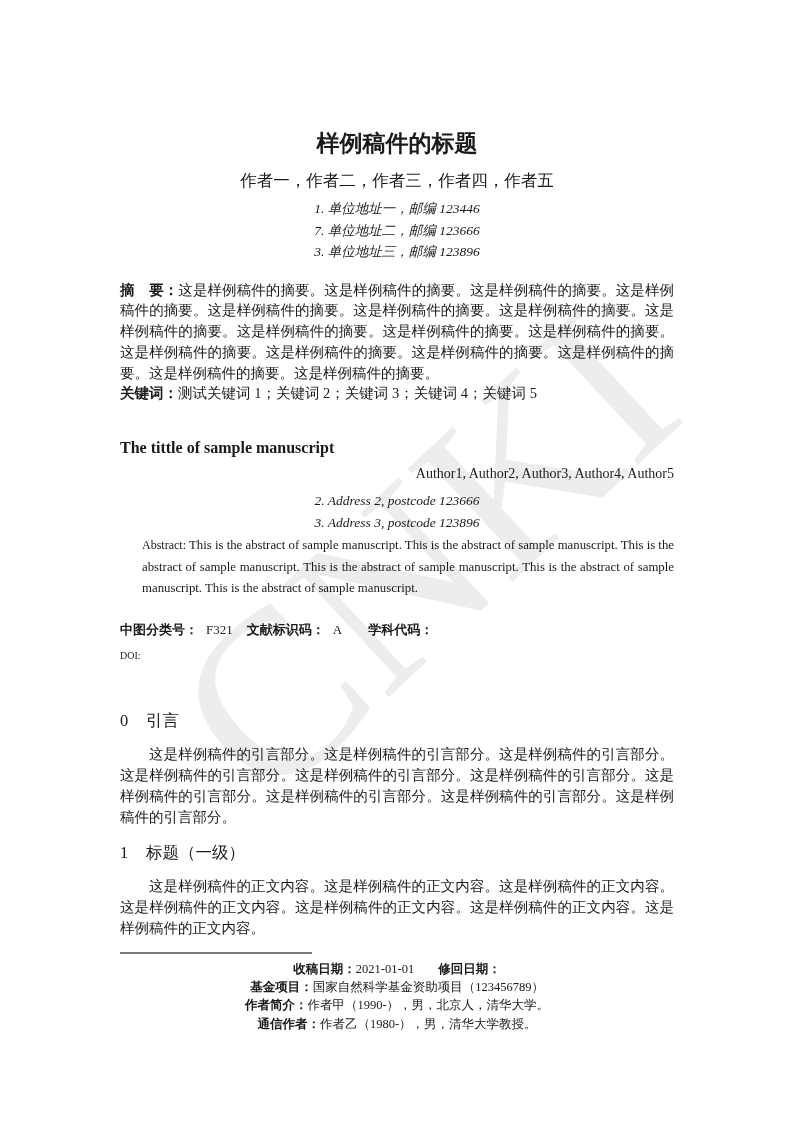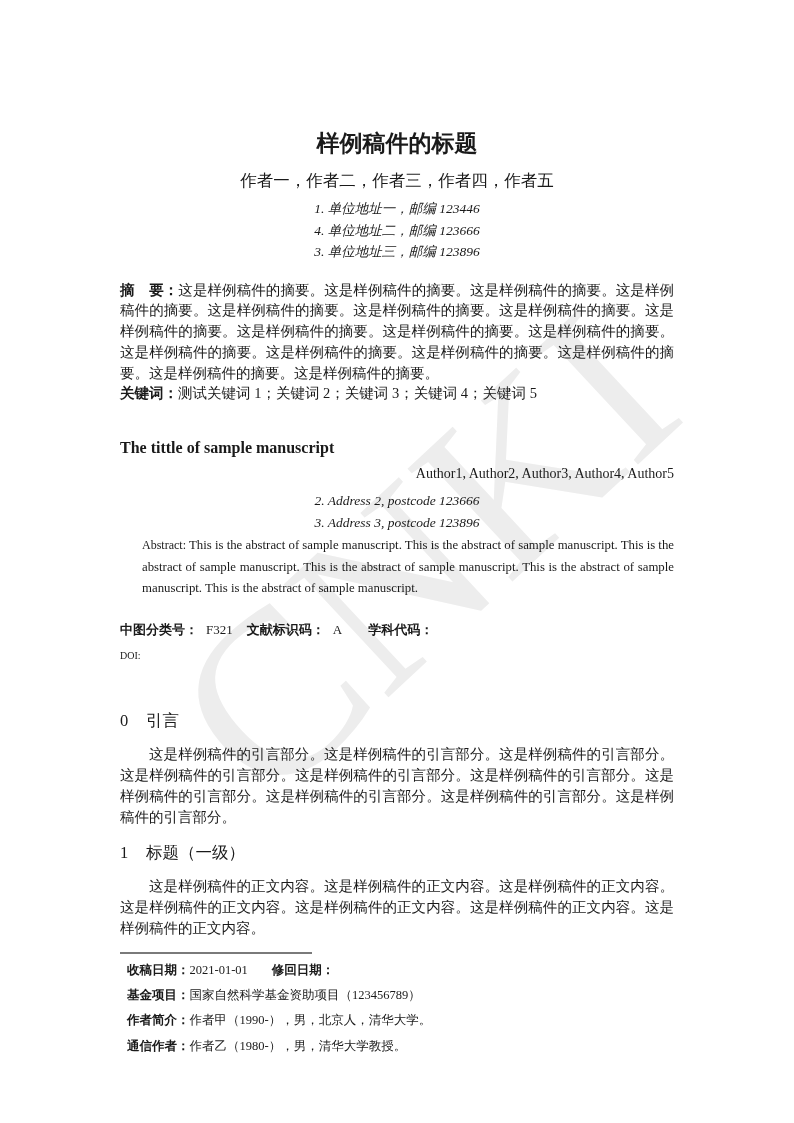--- a/index.html
+++ b/index.html
@@ -65,37 +65,37 @@
   .body-par{
     margin:12px 0 0 0;font-size:14.5px;line-height:20.8px;
     text-align:justify;text-indent:2em;
   }
   .footnote{
     position:absolute;left:120px;top:952px;width:554px;z-index:1;
   }
   .footnote-rule{
     width:192px;height:0;border-top:2px solid #7a7a7a;margin:0 0 6px 0;
   }
-  .footnote p{margin:7px;font-size:12.5px;line-height:18.2px;}
+  .footnote p{margin:0;font-size:12.5px;line-height:18.2px;text-align:center;}
   .footnote .gap{margin-left:24px;}
 </style>
 </head>
 <body>
 
 <div class="watermark">CNKI</div>
 
 <div class="content">
 
   <h1 class="cn-title">样例稿件的标题</h1>
 
   <p class="cn-authors">作者一，作者二，作者三，作者四，作者五</p>
 
   <div class="addr-block">
     <p>1. 单位地址一，邮编 123446</p>
-    <p>4. 单位地址二，邮编 123666</p>
+    <p>7. 单位地址二，邮编 123666</p>
     <p>3. 单位地址三，邮编 123896</p>
   </div>
 
   <div class="cn-abstract">
     <p><span class="lbl">摘　要：</span><span>这是样例稿件的摘要。这是样例稿件的摘要。这是样例稿件的摘要。这是样例稿件的摘要。这是样例稿件的摘要。这是样例稿件的摘要。这是样例稿件的摘要。这是样例稿件的摘要。这是样例稿件的摘要。这是样例稿件的摘要。这是样例稿件的摘要。这是样例稿件的摘要。这是样例稿件的摘要。这是样例稿件的摘要。这是样例稿件的摘要。这是样例稿件的摘要。这是样例稿件的摘要。</span></p>
     <p class="cn-keywords"><span class="lbl">关键词：</span><span>测试关键词 1；关键词 2；关键词 3；关键词 4；关键词 5</span></p>
   </div>
 
   <div class="en-block">
     <h2 class="en-title">The tittle of sample manuscript</h2>

